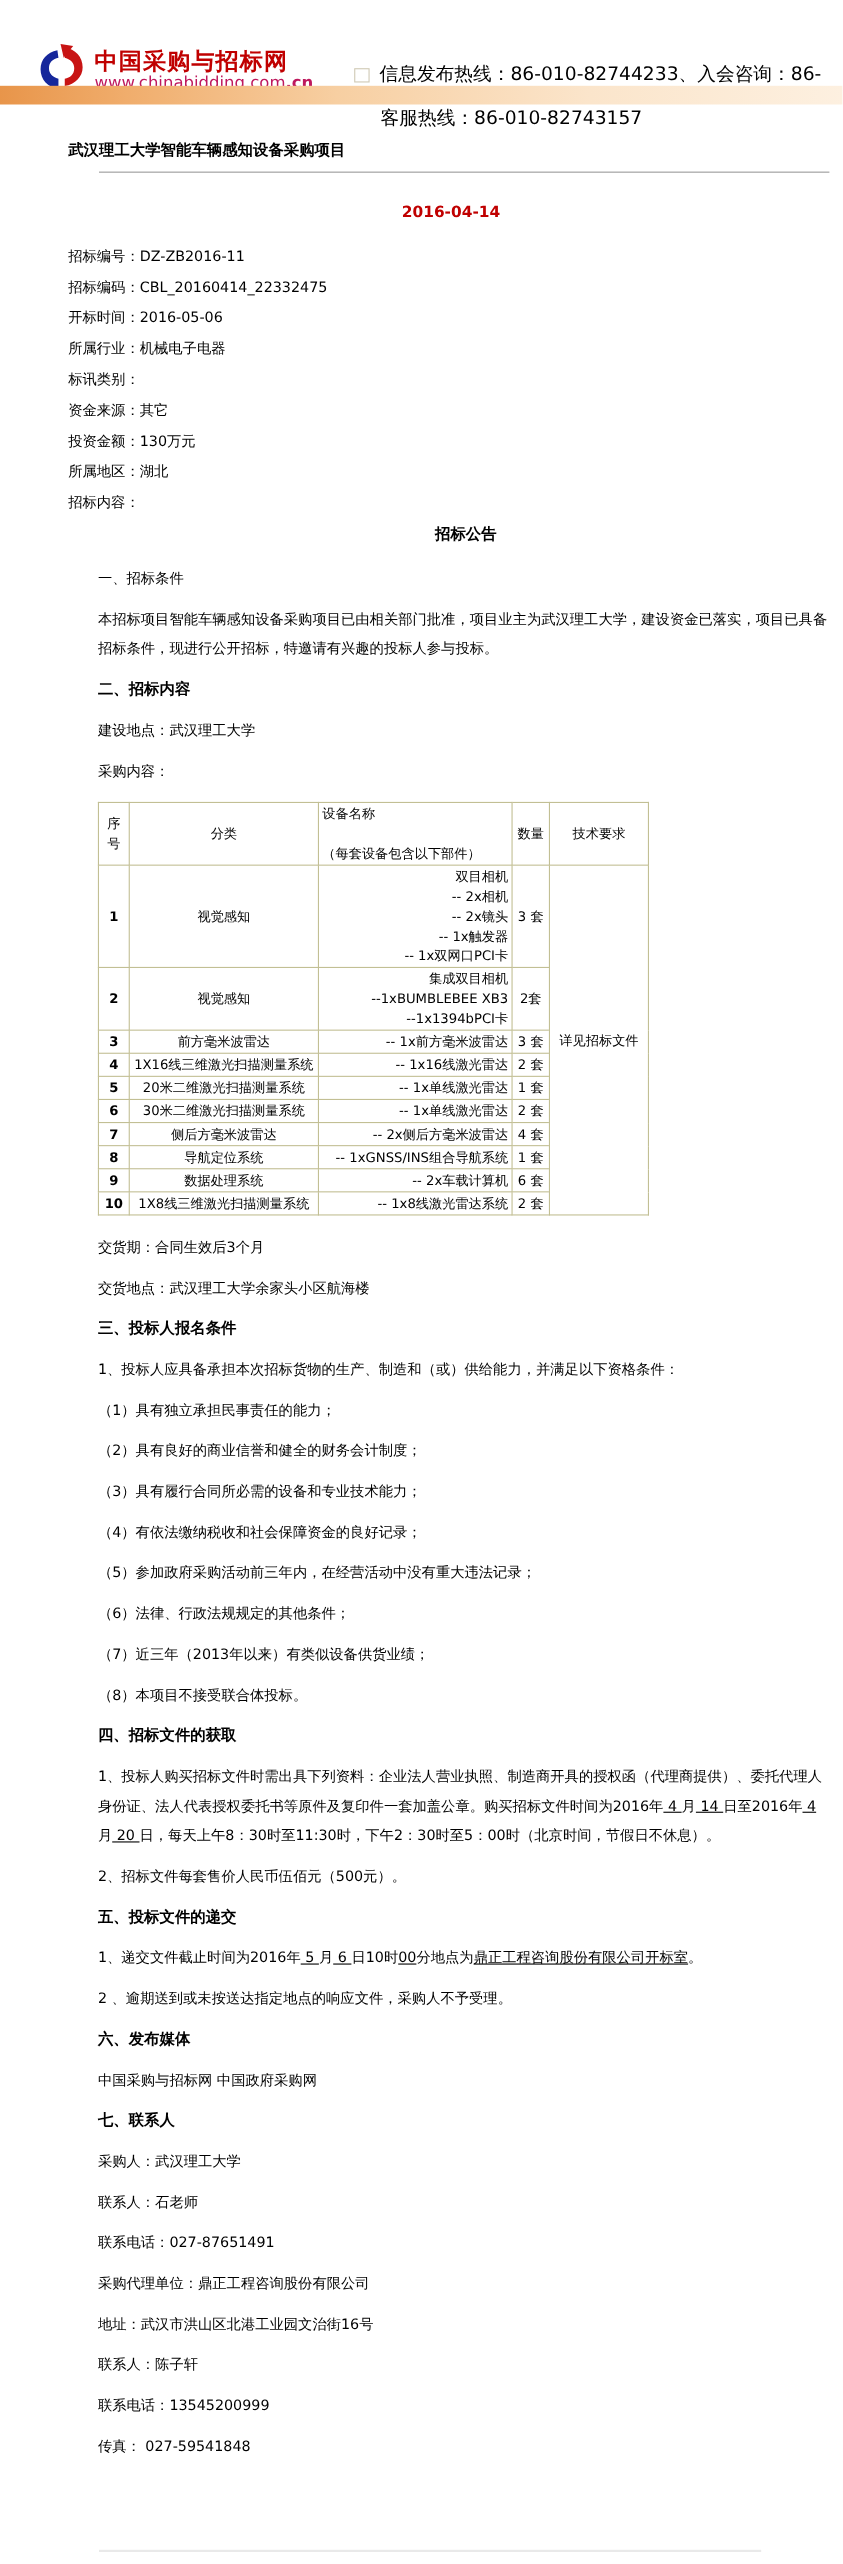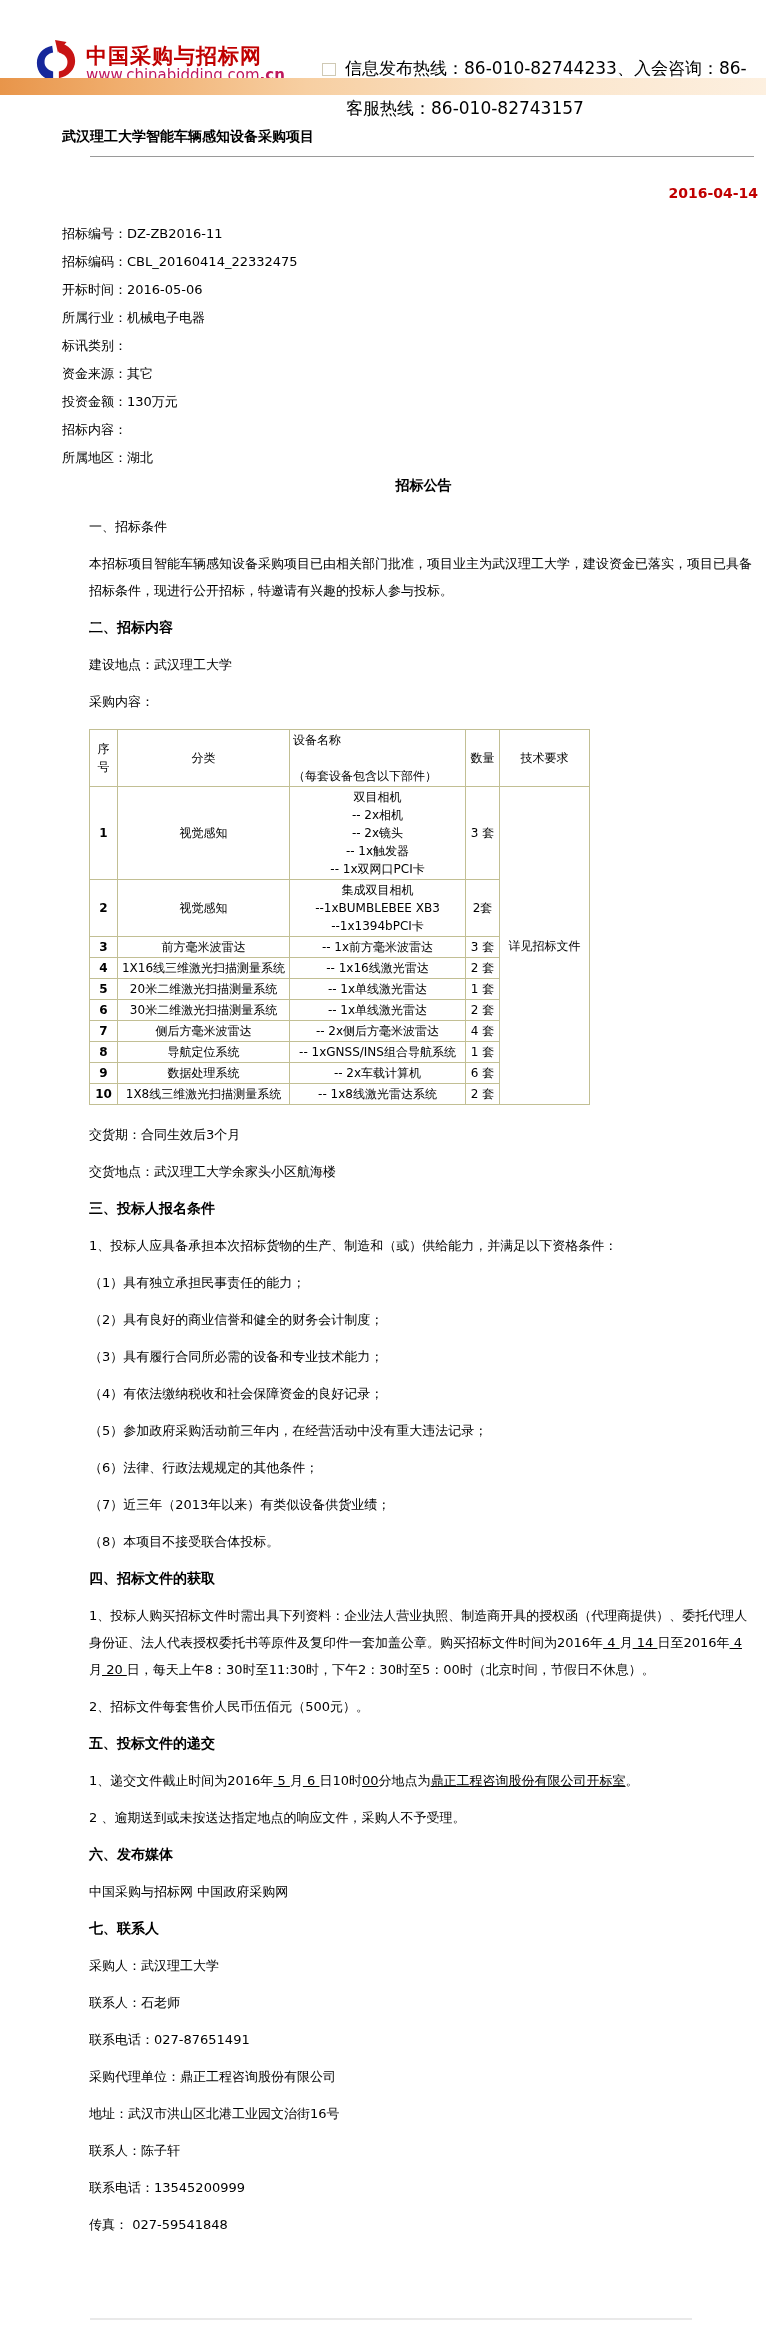--- a/index.html
+++ b/index.html
@@ -21,36 +21,36 @@
   }
   .hotlines .line2 { padding-left:24px; }
   .orange-bar {
     position:absolute; left:0; top:78px; width:766px; height:17px;
     background:linear-gradient(90deg,#e8954a 0%,#f0ad6c 15%,#f7cfa2 40%,#fbe5cb 70%,#fdf0e0 100%);
   }
   
   .page { padding:14px 8px 0 62px; }
   .doc-title { text-align:left; font-size:14px; font-weight:bold; margin:6px 0 10px; }
   .title-rule { border:none; border-top:1px solid #9a9a9a; margin:0 4px 0 28px; }
-  .doc-date { text-align:right; color:#c00000; font-weight:bold; font-size:14px; margin:28px 0 24px; }
+  .doc-date { text-align:center; color:#c00000; font-weight:bold; font-size:14px; margin:28px 0 24px; }
   .meta p { font-size:13px; line-height:17px; margin:0 0 11px; }
   .notice-heading { text-align:center; font-size:14px; font-weight:bold; margin:10px 0 18px; }
   .body { padding-left:27px; font-size:13px; }
   .body p { line-height:27px; margin:0 0 10px; }
   .sec-heading { font-size:14px; font-weight:bold; line-height:27px; margin:0 0 10px; }
   .sec-heading.regular { font-weight:normal; font-size:13px; }
   .u { text-decoration:underline; }
   
   table.equip { border-collapse:collapse; margin:14px 0 16px 0; }
   table.equip th, table.equip td {
     border:1px solid #c2bf94; font-size:12px; font-weight:normal;
     padding:1px 3px; line-height:18px; text-align:center; vertical-align:middle;
   }
   table.equip th.name-h { text-align:left; white-space:pre-line; vertical-align:top; }
-  table.equip td.name   { text-align:center; white-space:pre-line; }
+  table.equip td.name   { text-align:right; white-space:pre-line; }
   table.equip td.no { font-weight:bold; }
   .col-no{width:28px;} .col-cat{width:172px;} .col-name{width:176px;} .col-qty{width:34px;} .col-tech{width:90px;}
   
   .footer-rule { border:none; border-top:2px solid #e9e9e9; margin:0 66px 0 28px; }
   .footer-rule.first { margin-top:80px; }
   .footer { padding:14px 0 10px 27px; }
   .footer p { font-size:13px; line-height:17px; margin:0 0 12px; }
 </style>
 </head>
 <body>
@@ -84,22 +84,22 @@
   <div class="doc-date">2016-04-14</div>
 
   <div class="meta">
       <p><span>招标编号：</span><span>DZ-ZB2016-11</span></p>
       <p><span>招标编码：</span><span>CBL_20160414_22332475</span></p>
       <p><span>开标时间：</span><span>2016-05-06</span></p>
       <p><span>所属行业：</span><span>机械电子电器</span></p>
       <p><span>标讯类别：</span><span></span></p>
       <p><span>资金来源：</span><span>其它</span></p>
       <p><span>投资金额：</span><span>130万元</span></p>
+      <p><span>所属地区：</span><span>湖北</span></p>
       <p><span>招标内容：</span><span></span></p>
-      <p><span>所属地区：</span><span>湖北</span></p>
     </div>
 
   <div class="body">
 
     <div class="notice-heading">招标公告</div>
 
     <div class="sec-heading regular">一、招标条件</div>
     <div>
         <p>本招标项目智能车辆感知设备采购项目已由相关部门批准，项目业主为武汉理工大学，建设资金已落实，项目已具备招标条件，现进行公开招标，特邀请有兴趣的投标人参与投标。</p>
       </div>

